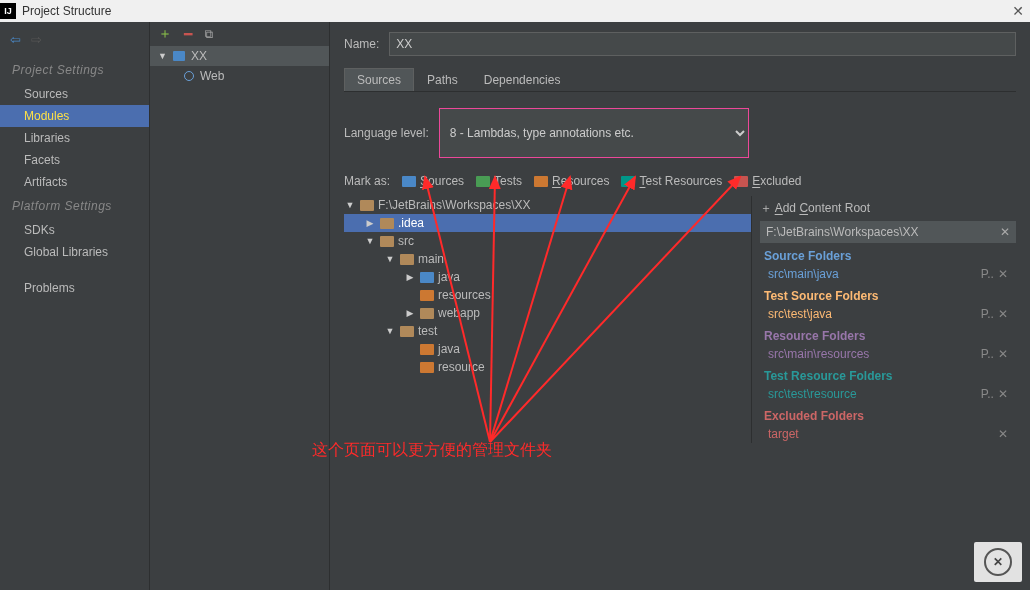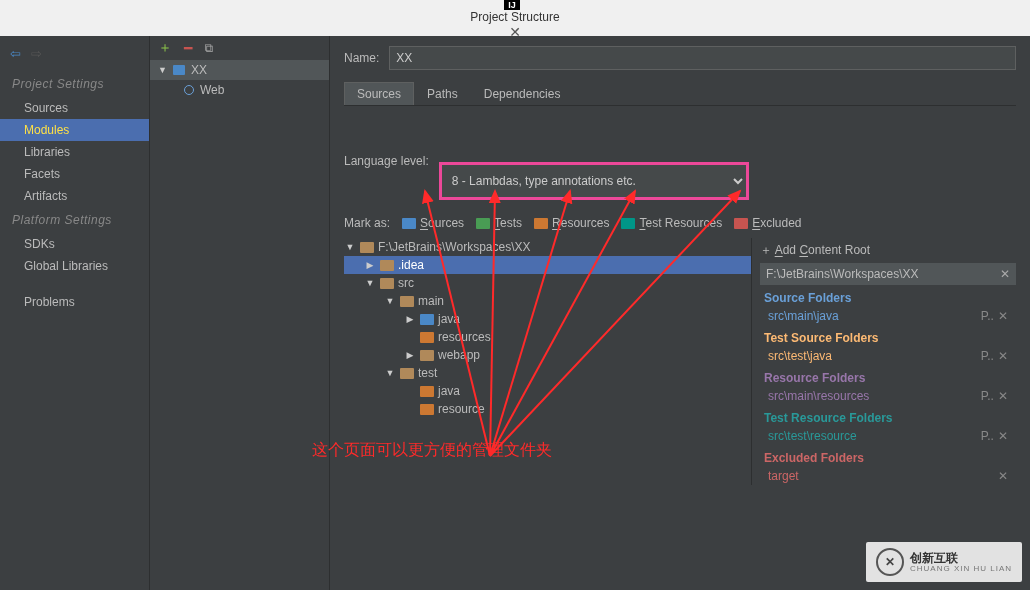--- a/index.html
+++ b/index.html
@@ -1,17 +1,17 @@
 <!DOCTYPE html>
 <html><head>
 <meta charset="utf-8">
 <style>
 * { margin: 0; padding: 0; box-sizing: border-box; font-family: "Segoe UI", Arial, sans-serif; font-size: 12px; }
 body { width: 1030px; height: 590px; background: #3c3f41; color: #bbbbbb; overflow: hidden; position: relative; }
-.titlebar { height: 36px; background: #f0f0f0; display: flex; align-items: center; padding: 0 12px; color: #333; flex-direction: column; }
+.titlebar { height: 22px; background: #f0f0f0; display: flex; align-items: center; padding: 0 0; color: #333; }
 .titlebar .app-icon { width: 16px; height: 16px; background: #000; margin-right: 6px; display: flex; align-items: center; justify-content: center; color: #fff; font-size: 9px; font-weight: bold; }
 .titlebar .title { flex: 1; }
 .titlebar .win-btn { width: 24px; text-align: center; cursor: pointer; color: #555; font-size: 14px; }
 .main { display: flex; height: 568px; }
 .left-nav { width: 150px; background: #3c3f41; border-right: 1px solid #2d2f30; padding-top: 6px; }
 .left-nav .nav-arrows { display: flex; gap: 10px; padding: 4px 10px 10px 10px; }
 .left-nav .nav-arrows span { color: #4a88c7; font-size: 13px; cursor: pointer; }
 .left-nav .nav-arrows span.disabled { color: #555; }
 .left-nav .heading { padding: 6px 12px; color: #888; letter-spacing: 0.5px; font-style: italic; }
 .left-nav .item { padding: 4px 12px 4px 24px; color: #bbbbbb; cursor: pointer; }
@@ -28,21 +28,21 @@
 .module-tree .folder-blue { width: 12px; height: 10px; background: #4a88c7; display:inline-block; border-radius:1px;}
 .module-tree .web-icon { width: 10px; height: 10px; border: 1px solid #6aa0d8; border-radius: 50%; display:inline-block;}
 .content { flex: 1; background: #3c3f41; padding: 10px 14px; position: relative; }
 .name-row { display: flex; align-items: center; gap: 10px; margin-bottom: 12px; }
 .name-row label { color: #bbb; }
 .name-row input { flex: 1; background: #45494a; border: 1px solid #5e6060; color: #ccc; padding: 4px 6px; }
 .tabs { display: flex; border-bottom: 1px solid #2d2f30; }
 .tabs .tab { padding: 4px 12px; color: #bbb; cursor: pointer; border: 1px solid transparent; border-bottom: none; }
 .tabs .tab.active { background: #515658; border-color: #5e6060; }
 .lang-row { display: flex; align-items: center; gap: 10px; margin: 16px 0; }
-.lang-row select { flex: 0 0 310px; background: #45494a; border: 3px solid #ec4899; color: #ccc; padding: 8px 6px; margin-top: 40px; }
+.lang-row select { flex: 0 0 310px; background: #45494a; border: 1px solid #ec4899; color: #ccc; padding: 16px 6px; }
 .mark-row { display: flex; align-items: center; gap: 12px; margin-bottom: 8px; }
 .mark-btn { display: flex; align-items: center; gap: 4px; cursor: pointer; }
 .mark-btn .swatch { width: 14px; height: 11px; border-radius: 1px; }
 .sw-blue { background: #4a88c7; }
 .sw-green { background: #499c54; }
 .sw-orange { background: #cc7832; }
 .sw-teal { background: #009688; }
 .sw-red { background: #c75450; }
 .tree-folder { display: flex; }
 .folder-tree { flex: 1; background: #3c3f41; }
@@ -278,14 +278,13 @@
       <line x1="160" y1="420" x2="305" y2="155" stroke="#ff2a2a" stroke-width="2" marker-end="url(#ah)"></line>
       <line x1="160" y1="420" x2="410" y2="155" stroke="#ff2a2a" stroke-width="2" marker-end="url(#ah)"></line>
     </svg>
   </div>
 </div>
 
 <div class="annotation-text" style="left:312px; top:440px;">这个页面可以更方便的管理文件夹</div>
 
 <div class="watermark">
   <div class="logo">✕</div>
-  <div class="txt"><span>创新互联</span><small>CHUANG XIN HU LIAN</small></div>
 </div>
 
 </body></html>

